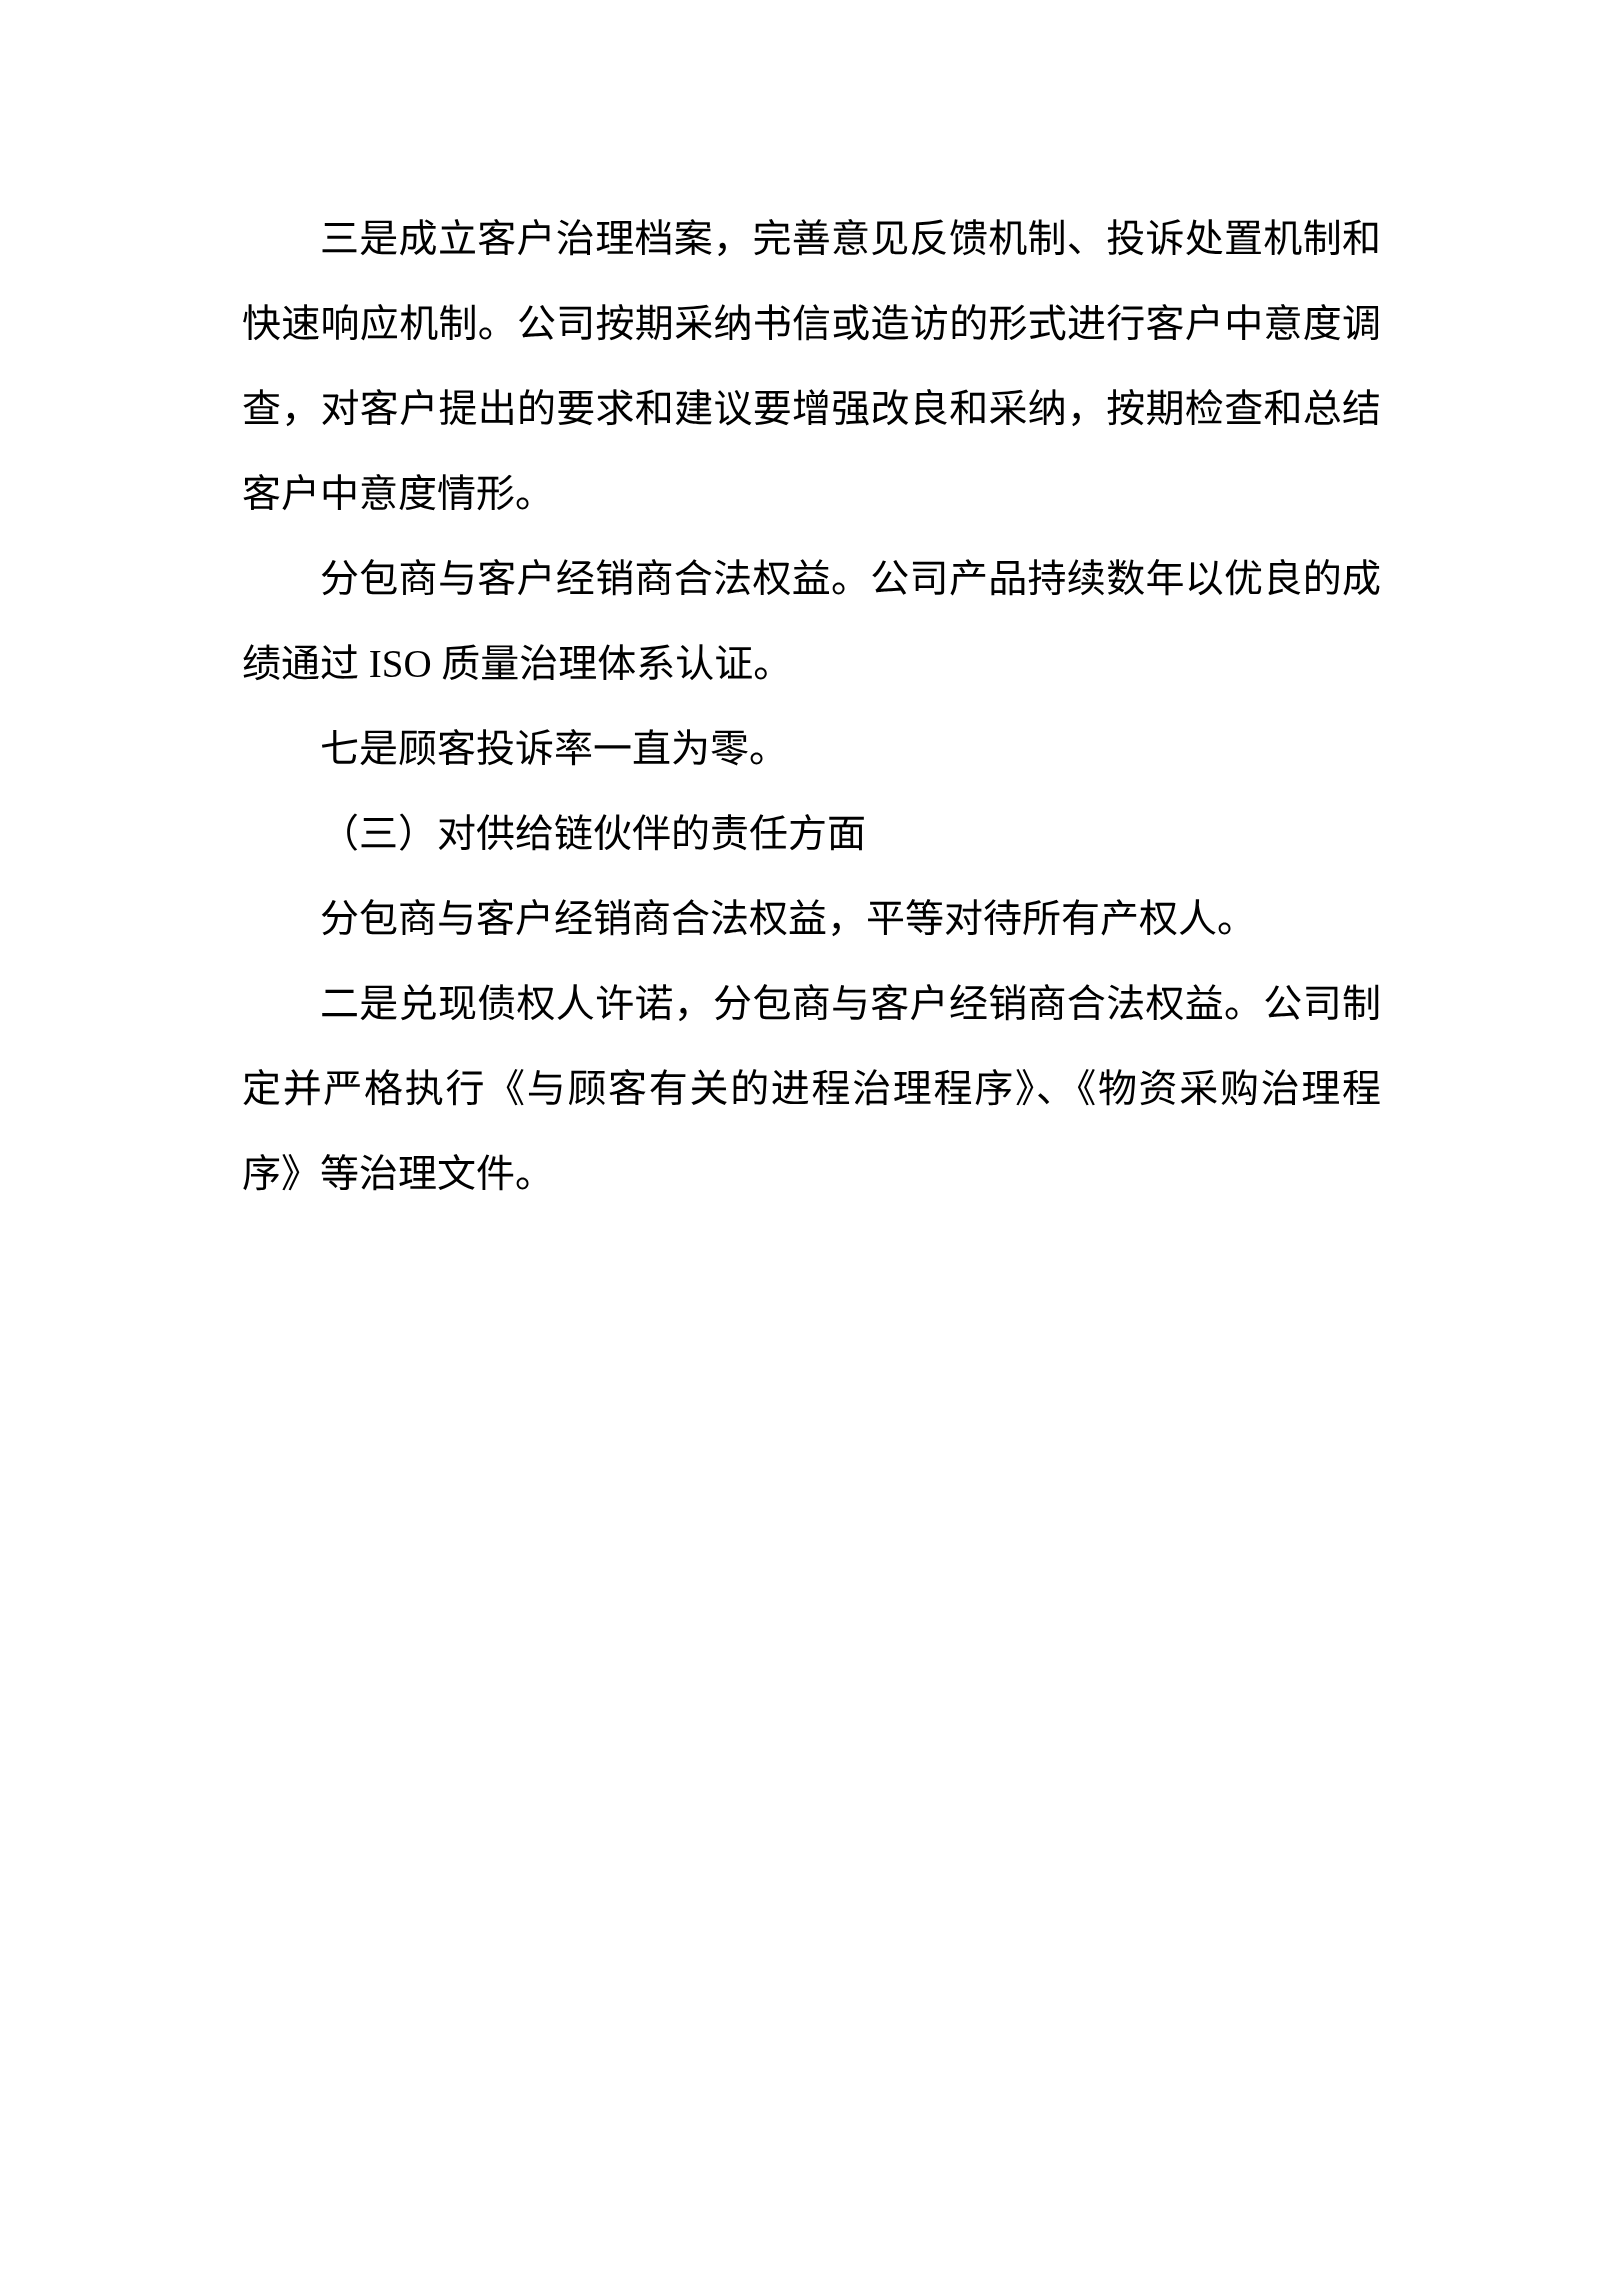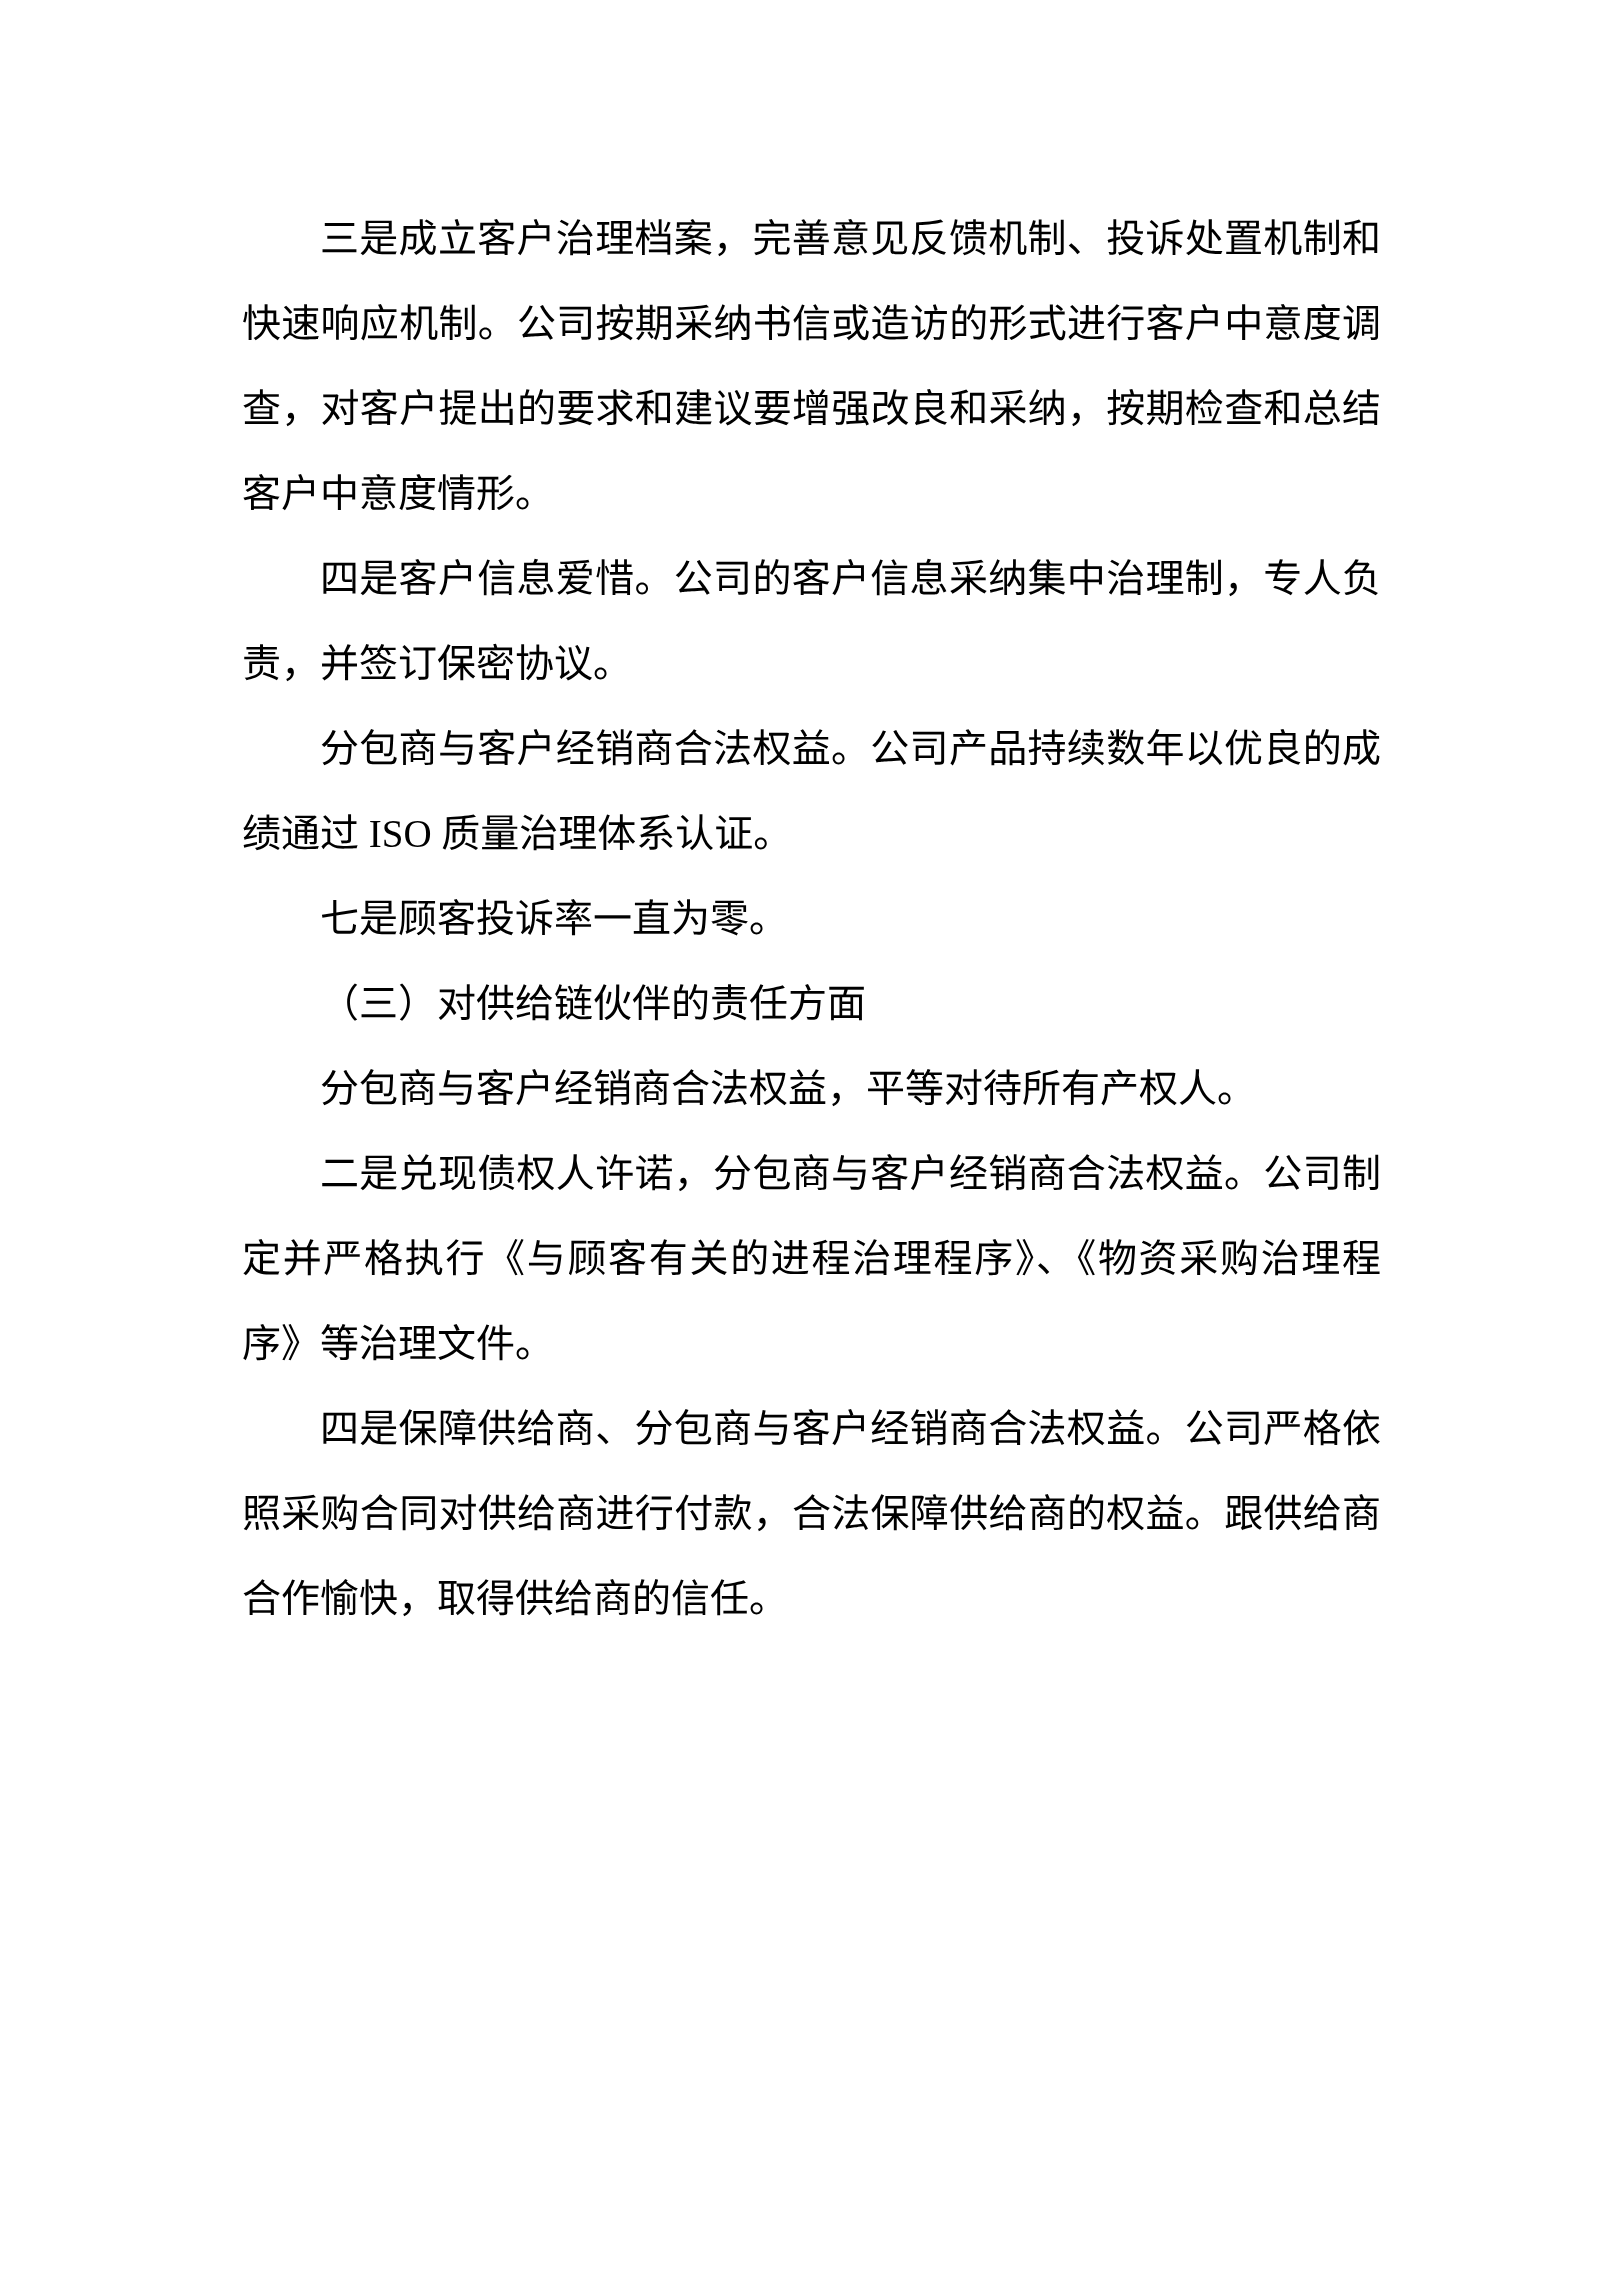--- a/index.html
+++ b/index.html
@@ -29,21 +29,19 @@
     text-indent: 2em;
     word-break: break-all;
     overflow-wrap: break-word;
   }
 </style>
 </head>
 <body>
 
 <div class="page">
   <p class="para">三是成立客户治理档案，完善意见反馈机制、投诉处置机制和快速响应机制。公司按期采纳书信或造访的形式进行客户中意度调查，对客户提出的要求和建议要增强改良和采纳，按期检查和总结客户中意度情形。</p>
-  <p class="para">四是客户信息爱惜。公司的客户信息采纳集中治理制，专人负责，并签订保密协议。</p>
   <p class="para">分包商与客户经销商合法权益。公司产品持续数年以优良的成绩通过 ISO 质量治理体系认证。</p>
   <p class="para">七是顾客投诉率一直为零。</p>
   <p class="para">（三）对供给链伙伴的责任方面</p>
   <p class="para">分包商与客户经销商合法权益，平等对待所有产权人。</p>
   <p class="para">二是兑现债权人许诺，分包商与客户经销商合法权益。公司制定并严格执行《与顾客有关的进程治理程序》、《物资采购治理程序》等治理文件。</p>
-  <p class="para">四是保障供给商、分包商与客户经销商合法权益。公司严格依照采购合同对供给商进行付款，合法保障供给商的权益。跟供给商合作愉快，取得供给商的信任。</p>
 </div>
 
 
 </body></html>

